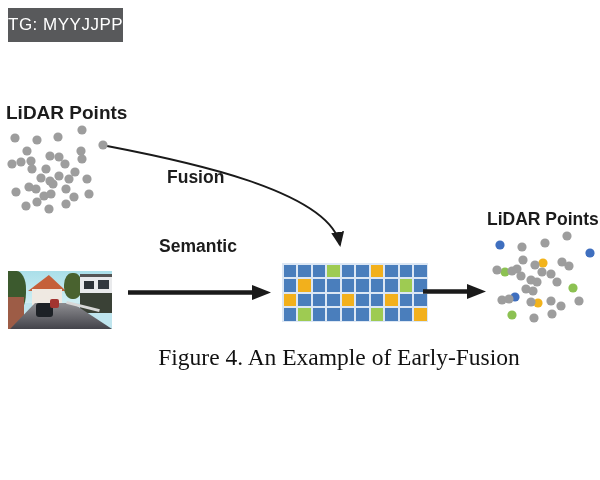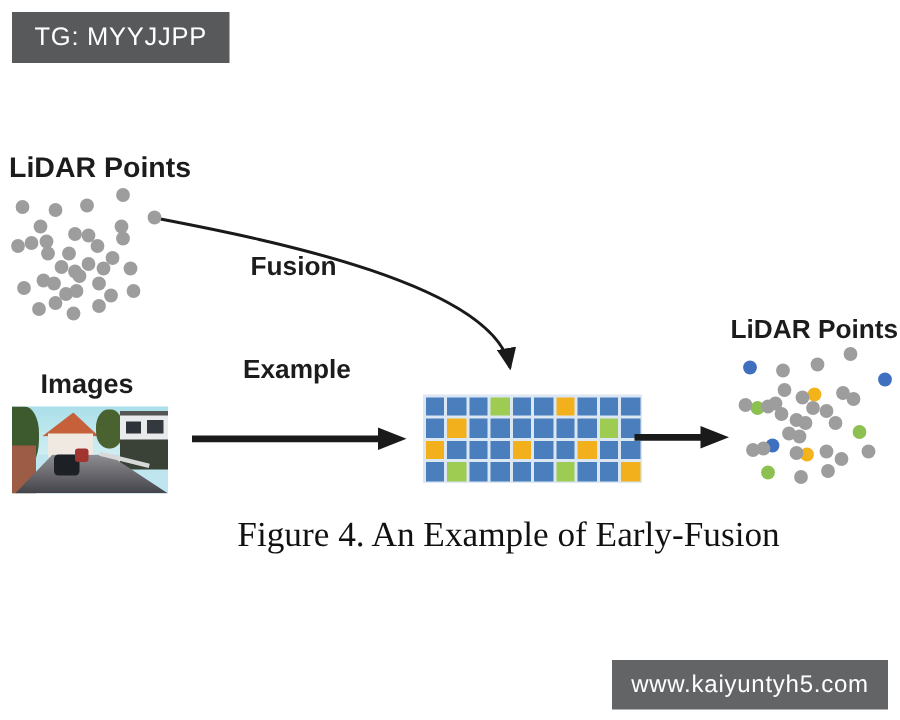--- a/index.html
+++ b/index.html
@@ -5,21 +5,21 @@
   html,body{margin:0;padding:0;background:#fff;}
   .canvas{
     position:relative;width:600px;height:480px;background:#ffffff;
     font-family:"Liberation Sans",sans-serif;overflow:hidden;
   }
   
   .badge{
     position:absolute;color:#fff;letter-spacing:.5px;
     display:flex;align-items:center;justify-content:center;
   }
-  .badge-tl{left:8px;top:8px;height:34px;padding:0 15px;background:#58595b;font-size:17px;}
+  .badge-tl{left:8px;top:8px;height:34px;padding:0 0;background:#58595b;font-size:17px;}
   .badge-br{left:408px;top:440px;width:184px;height:33px;background:#626466;font-size:16px;}
   
   .lbl{position:absolute;font-weight:bold;color:#1c1c1c;white-space:nowrap;}
   .lbl-lidar-left{left:6px;top:102px;font-size:19px;}
   .lbl-fusion{left:167px;top:167px;font-size:17.5px;text-align:center;}
   .lbl-images{left:27px;top:246px;font-size:18px;}
   .lbl-semantic{left:128px;top:235px;width:140px;text-align:center;font-size:17.5px;line-height:22px;}
   .lbl-lidar-right{left:487px;top:209px;font-size:17.5px;}
   
   .overlay{position:absolute;left:0;top:0;pointer-events:none;}
@@ -54,29 +54,25 @@
   }
 </style>
 </head>
 <body>
 
 <div class="canvas">
 
   <div class="badge badge-tl">
     <span>TG: MYYJJPP</span>
   </div>
-  <div class="badge badge-br">
-    <span>www.kaiyuntyh5.com</span>
-  </div>
 
   <div class="lbl lbl-lidar-left">LiDAR Points</div>
   <div class="lbl lbl-fusion">Fusion</div>
-  <div class="lbl lbl-images">Images</div>
   <div class="lbl lbl-semantic">
-    <span>Example</span><br>
+    <span>Semantic</span><br>
   </div>
   <div class="lbl lbl-lidar-right">LiDAR Points</div>
 
   <div class="photo">
     <div class="p-sky"></div>
     <div class="p-trees-left"></div>
     <div class="p-roof"></div>
     <div class="p-house"></div>
     <div class="p-treec"></div>
     <div class="p-building"></div>

